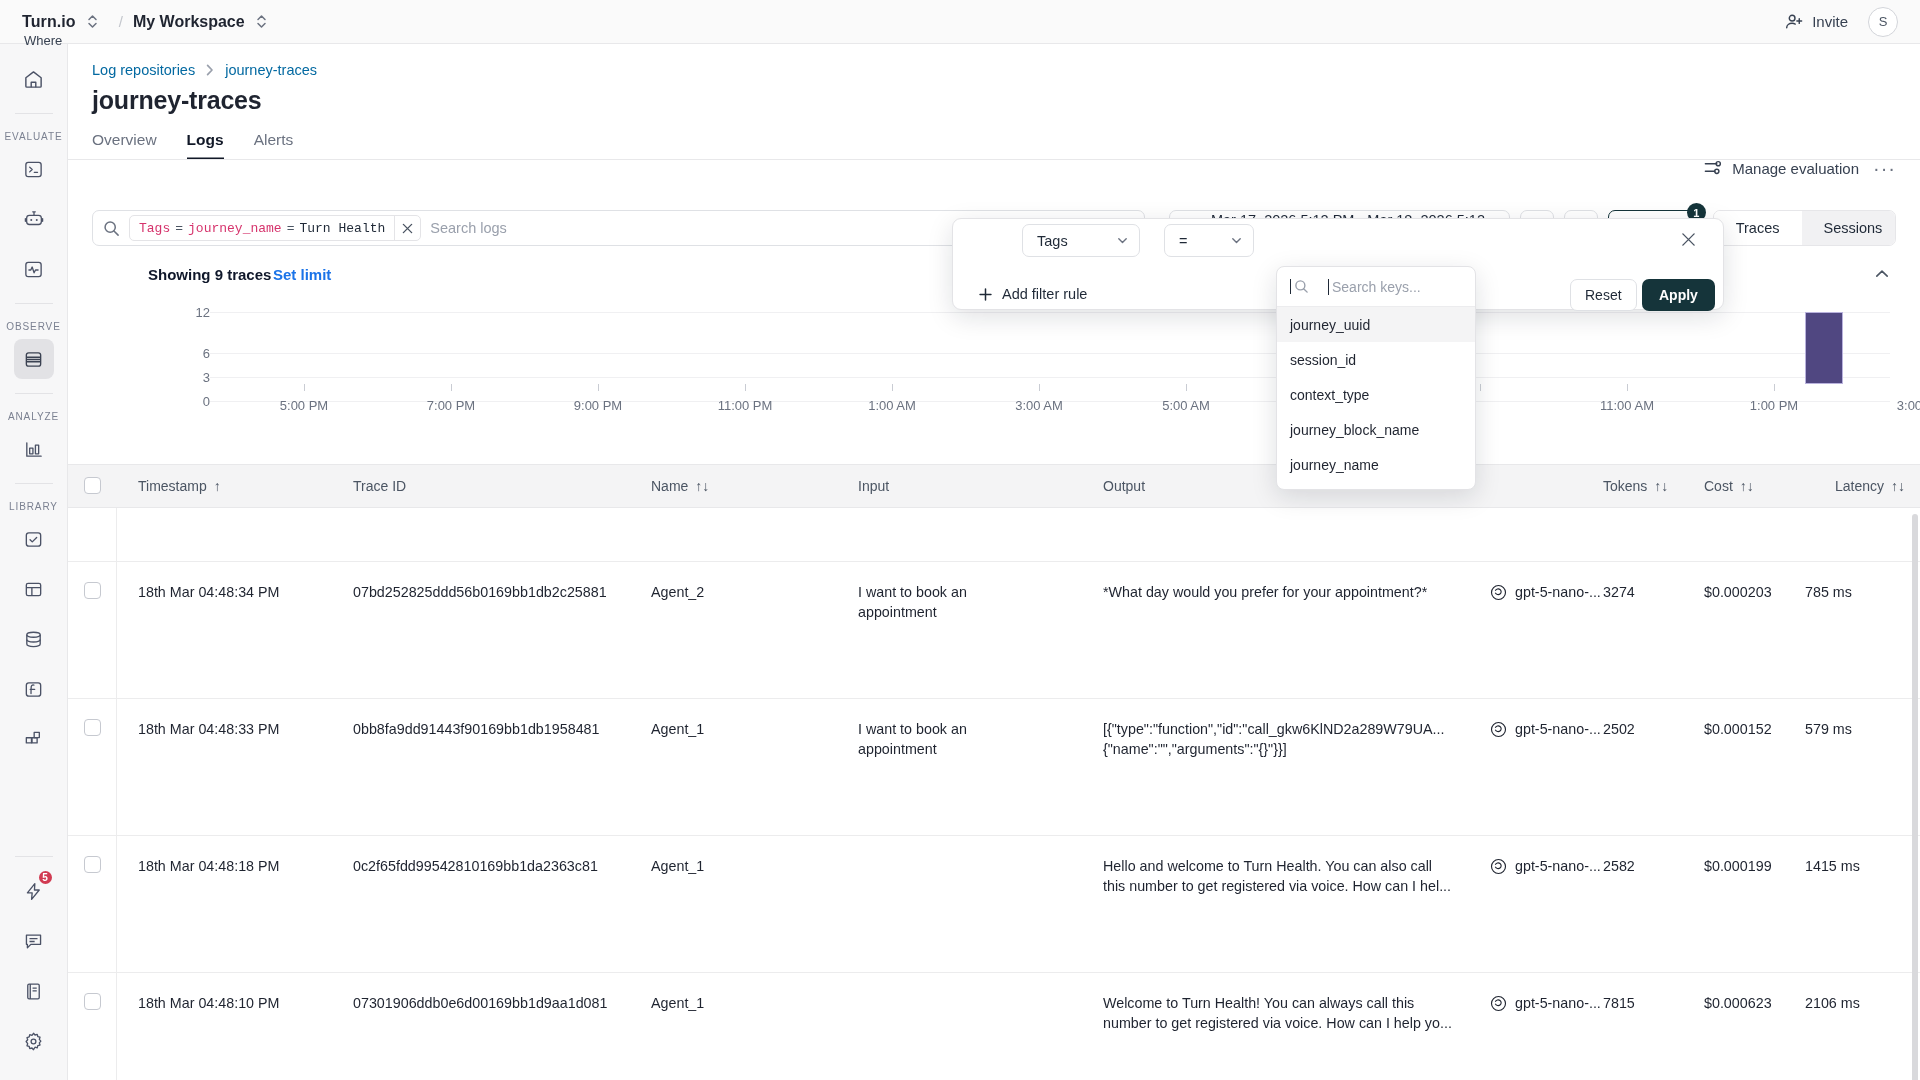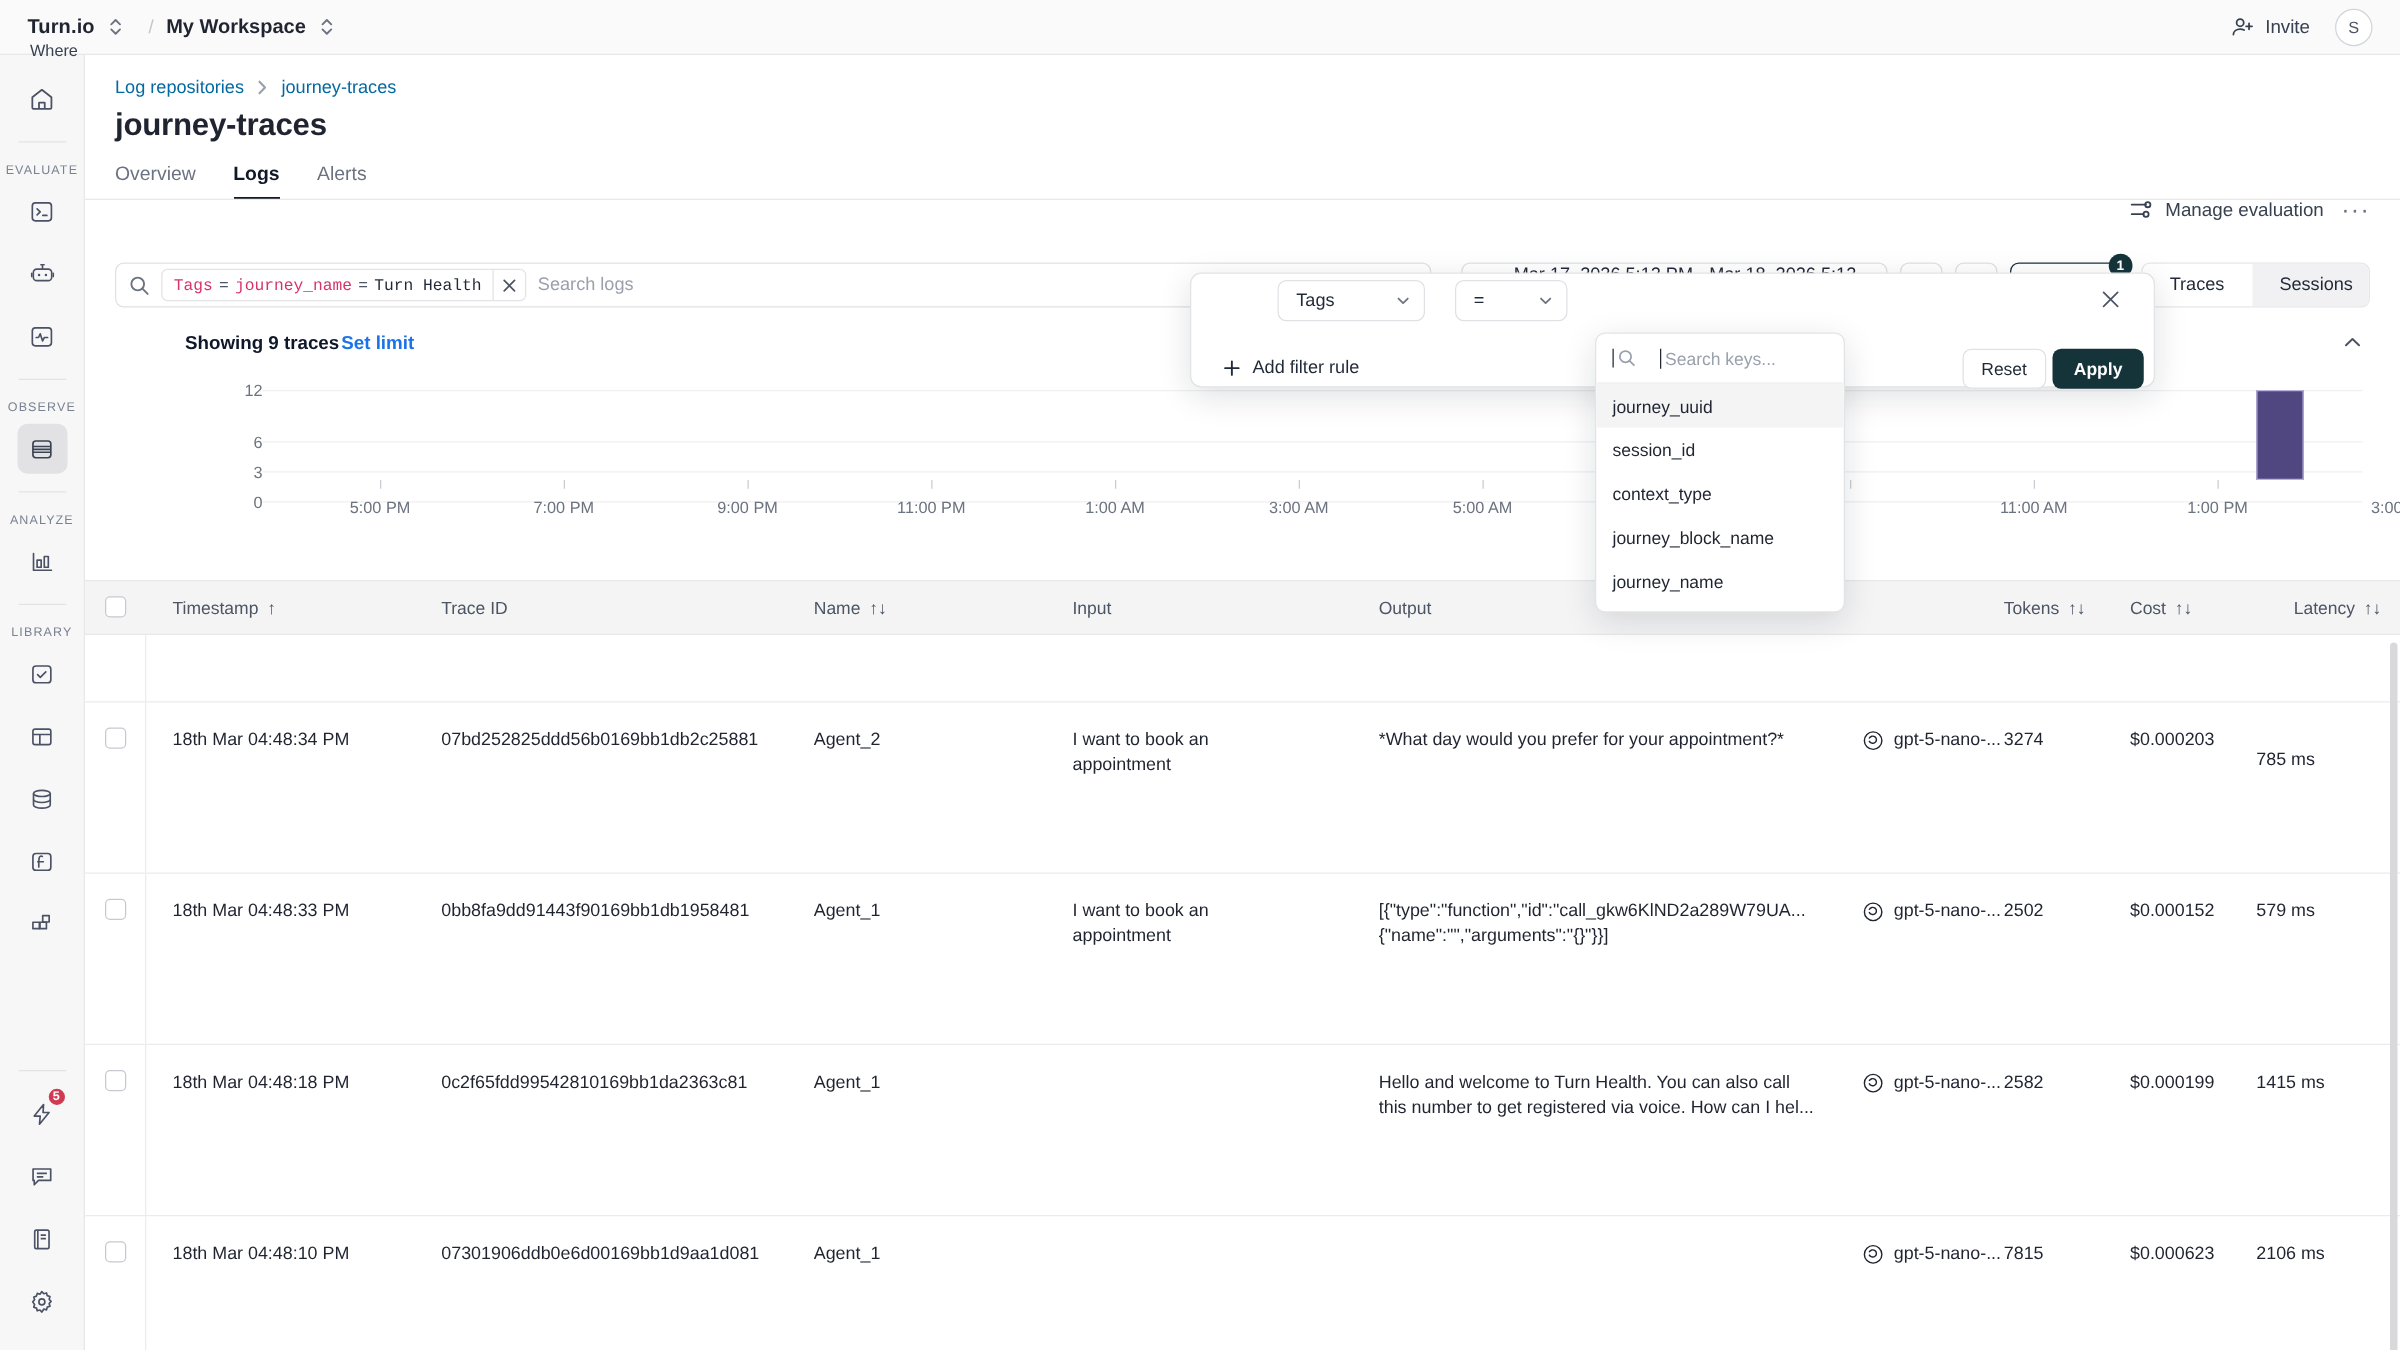--- a/index.html
+++ b/index.html
@@ -531,21 +531,21 @@
           <span>
             <svg width="17" height="17" viewBox="0 0 18 18" fill="none" stroke="#1f2430" stroke-width="1.2">
                 <circle cx="9" cy="9" r="7.4"></circle>
                 <path d="M5.6 7.2c.9-2 3.4-2.6 5-1.4 1.6 1.2 1.6 3.6 0 4.8-1.6 1.2-4.1.6-5-1.4"></path>
               </svg>
           </span>
           <span>gpt-5-nano-...</span>
         </div>
         <div class="cell" style="left:1535px;top:20px;">3274</div>
         <div class="cell" style="left:1636px;top:20px;">$0.000203</div>
-        <div class="cell" style="left:1737px;top:36px;">785 ms</div>
+        <div class="cell" style="left:1737px;top:20px;">785 ms</div>
       </div>
 
       <div class="row" style="height:137px">
         <div class="rowdiv"></div>
         <div class="rowcbx">
             <div class="cbx"></div>
           </div>
         <div class="cell" style="left:70px;  top:20px;">18th Mar 04:48:33 PM</div>
         <div class="cell" style="left:285px; top:20px;">0bb8fa9dd91443f90169bb1db1958481</div>
         <div class="cell" style="left:583px; top:20px;">Agent_1</div>
@@ -591,20 +591,21 @@
 
       <div class="row" style="height:137px">
         <div class="rowdiv"></div>
         <div class="rowcbx">
             <div class="cbx"></div>
           </div>
         <div class="cell" style="left:70px;  top:20px;">18th Mar 04:48:10 PM</div>
         <div class="cell" style="left:285px; top:20px;">07301906ddb0e6d00169bb1d9aa1d081</div>
         <div class="cell" style="left:583px; top:20px;">Agent_1</div>
         <div class="cell" style="left:790px; top:20px; width:150px;"></div>
+        <div class="cell" style="left:1035px;top:20px; width:352px;">Welcome to Turn Health! You can always call this number to get registered via voice. How can I help yo...</div>
         <div class="cell model" style="left:1422px;top:20px;">
           <span>
             <svg width="17" height="17" viewBox="0 0 18 18" fill="none" stroke="#1f2430" stroke-width="1.2">
                 <circle cx="9" cy="9" r="7.4"></circle>
                 <path d="M5.6 7.2c.9-2 3.4-2.6 5-1.4 1.6 1.2 1.6 3.6 0 4.8-1.6 1.2-4.1.6-5-1.4"></path>
               </svg>
           </span>
           <span>gpt-5-nano-...</span>
         </div>
         <div class="cell" style="left:1535px;top:20px;">7815</div>

